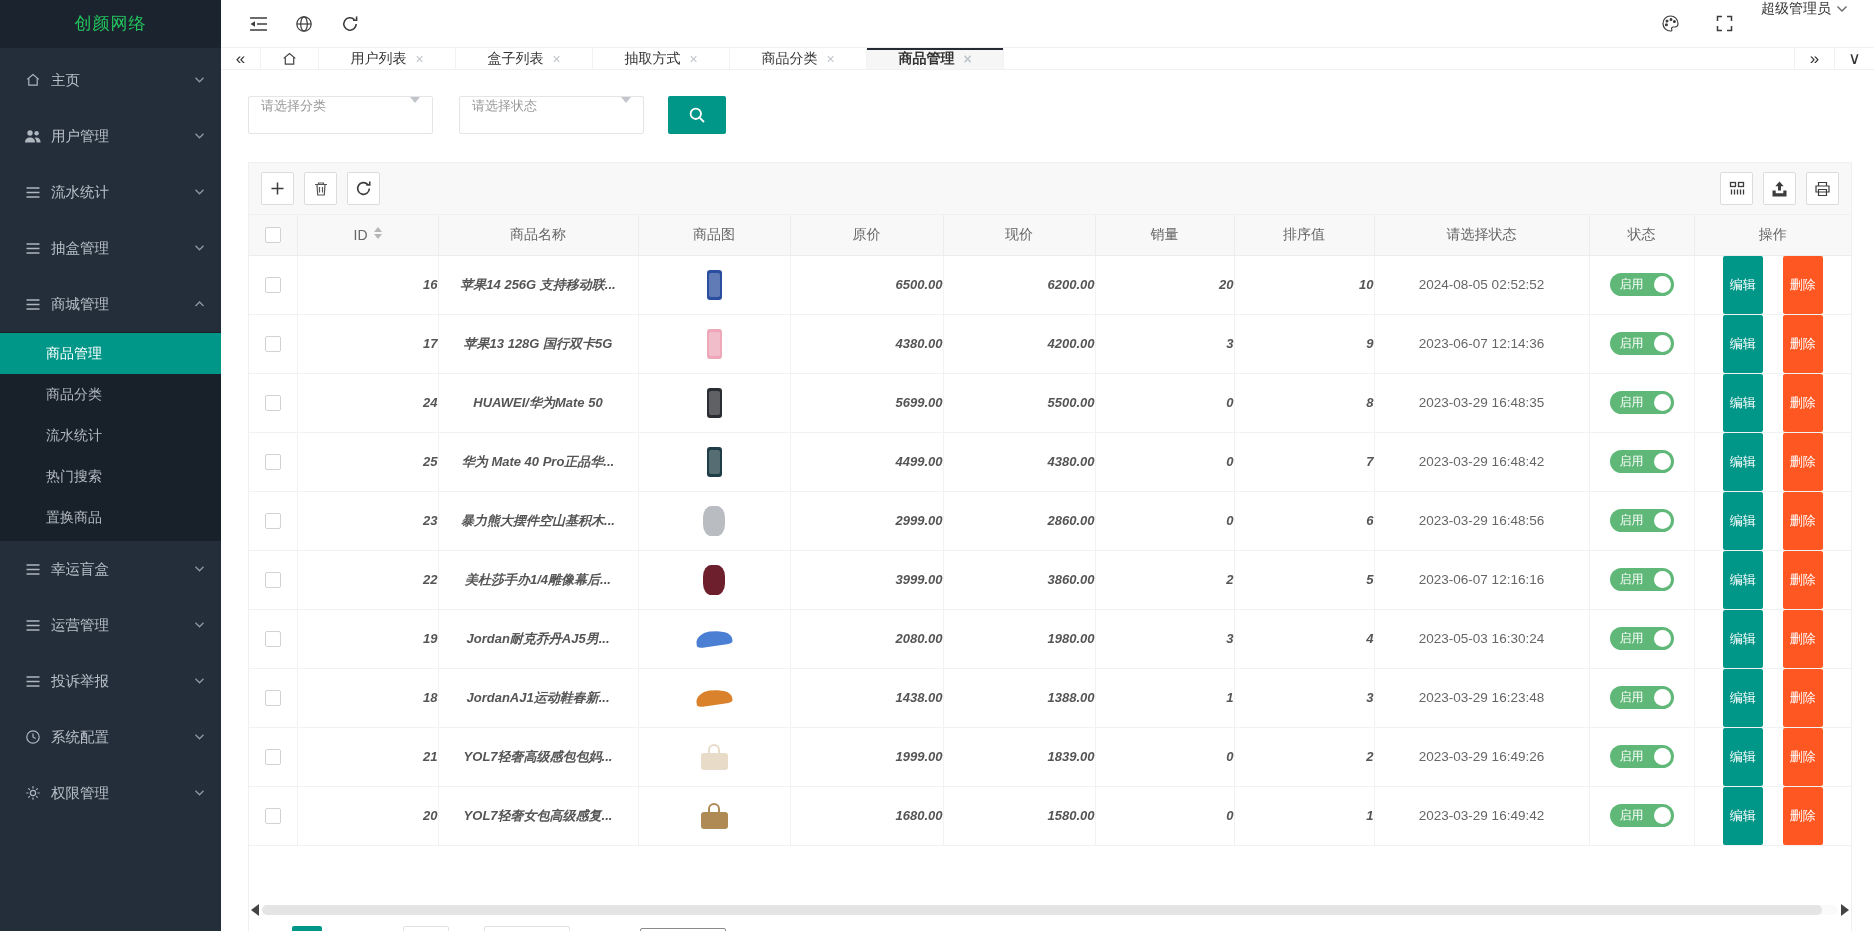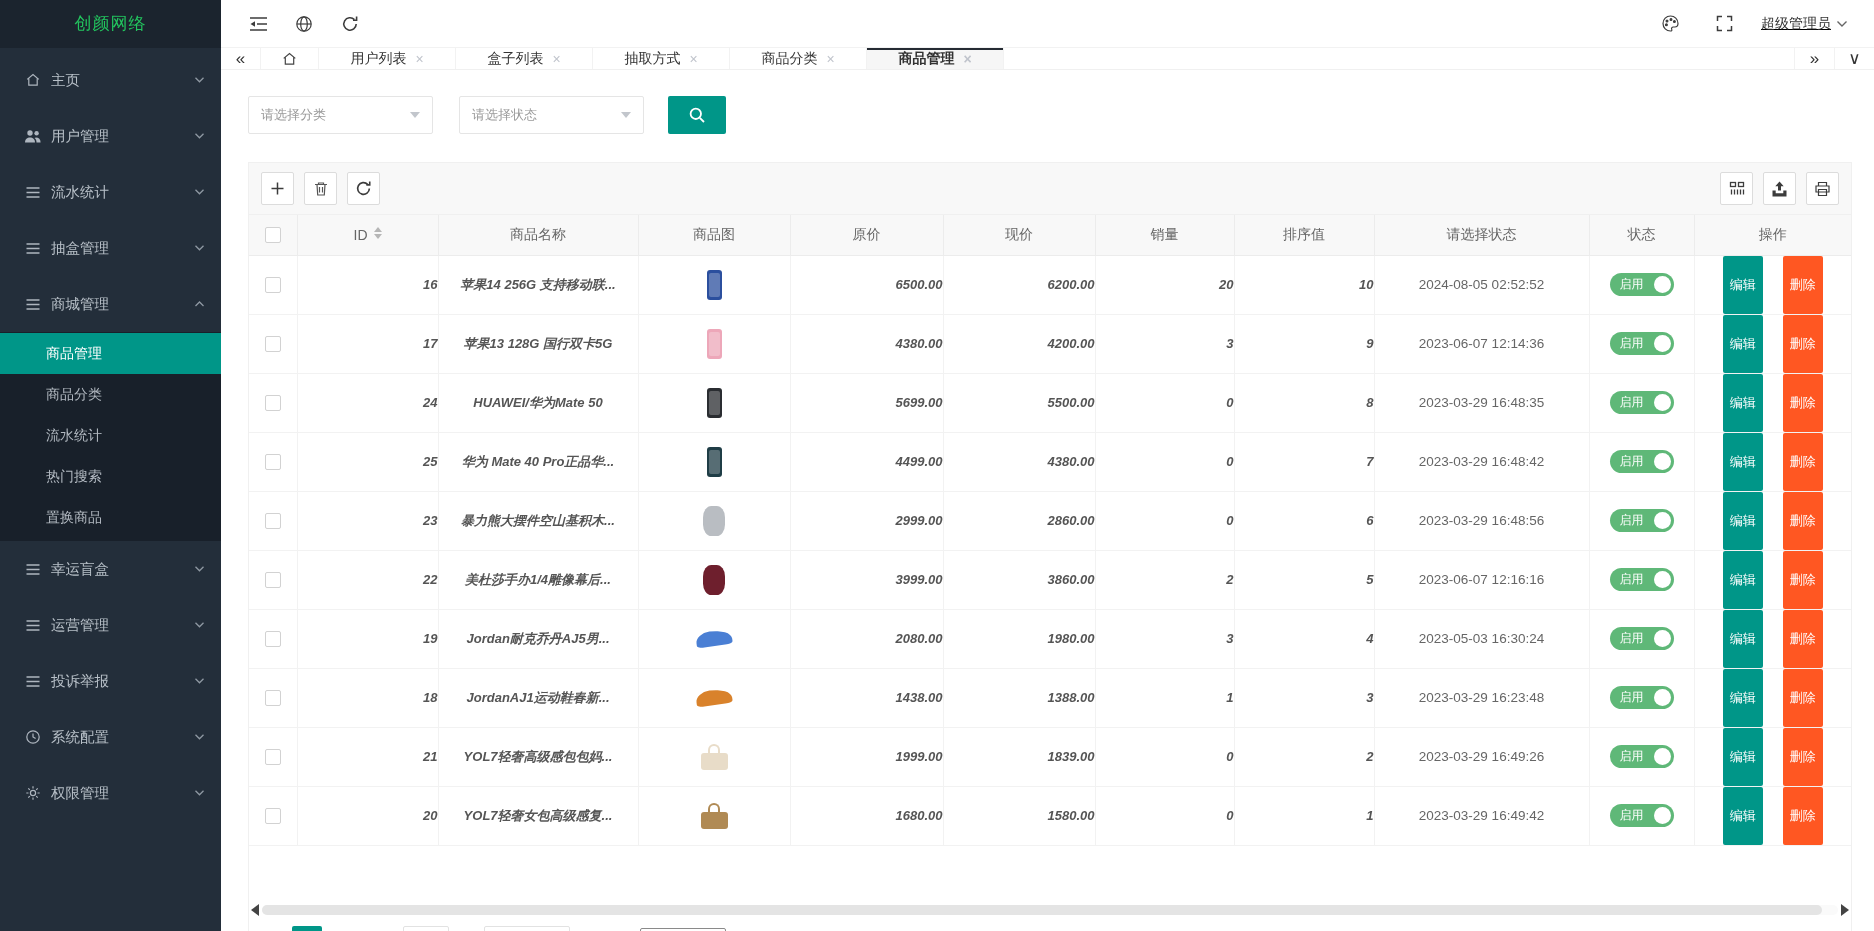--- a/index.html
+++ b/index.html
@@ -15,41 +15,41 @@
   .mi-icon { width:19px; height:18px; margin-right:9px; display:flex; align-items:center; justify-content:center; color:#aeb6bf; }
   .mi-chev { margin-left:auto; color:#8f99a3; display:flex; }
   .submenu { background:#18202a; padding:1px 0 3px 0; }
   .submenu-item { height:41px; line-height:41px; padding-left:46px; font-size:14px; color:#b3bac2; cursor:pointer; }
   .submenu-item.active { background:#009688; color:#fff; }
 
   
   .main { flex:1; display:flex; flex-direction:column; min-width:0; }
   .topbar { height:48px; display:flex; align-items:center; border-bottom:1px solid #f2f2f2; padding:0 20px 0 14px; background:#fff; }
   .tb-icon { width:46px; height:48px; display:flex; align-items:center; justify-content:center; cursor:pointer; color:#3c3c3c; }
-  .topbar-right { margin-left:auto; display:flex; align-items:center; gap:8px;text-decoration:underline; }
+  .topbar-right { margin-left:auto; display:flex; align-items:flex-start; gap:8px; }
   .user-box { display:flex; align-items:center; gap:5px; font-size:14px; color:#333; cursor:pointer; padding:0 6px; }
   .user-box .uchev { color:#666; display:flex; }
 
   .tabbar { height:46px; display:flex; align-items:stretch; border-bottom:1px solid #f0f0f0; background:#fff; }
   .tabnav { width:40px; display:flex; align-items:center; justify-content:center; font-size:17px; color:#333;
             border-right:1px solid #f2f2f2; cursor:pointer; }
   .tabnav.rt { border-right:none; border-left:1px solid #f2f2f2; }
   .tab-home { width:58px; display:flex; align-items:center; justify-content:center; border-right:1px solid #f2f2f2; cursor:pointer; color:#444; }
   .tabs { display:flex; }
   .tab { width:137px; display:flex; align-items:center; justify-content:center; gap:9px; font-size:14px; color:#333;
          border-right:1px solid #f2f2f2; cursor:pointer; position:relative; background:#fff; }
   .tab .x { color:#c0c4cc; font-size:14px; }
   .tab.active { background:#f6f6f6; font-weight:bold; box-shadow:inset 0 2px 0 #252b33; }
   .tabbar-right { margin-left:auto; display:flex; }
 
   .content { flex:1; background:#fff; padding:0 22px 0 27px; min-width:0; }
 
   .filter-row { margin-top:26px; display:flex; align-items:center; }
   .select { width:185px; height:38px; border:1px solid #e5e5e5; border-radius:2px; background:#fff; display:flex;
-            align-items:center; padding:0 12px; font-size:13px; color:#999; cursor:pointer; }
+            align-items:flex-start; padding:0 12px; font-size:13px; color:#999; cursor:pointer; }
   .select + .select { margin-left:26px; }
   .sel-caret { margin-left:auto; width:0; height:0; border-left:5px solid transparent; border-right:5px solid transparent;
                border-top:6px solid #c2c6cc; }
   .search-btn { width:58px; height:38px; margin-left:24px; background:#009688; border:none; border-radius:2px;
                 display:flex; align-items:center; justify-content:center; cursor:pointer; }
 
   .card { margin-top:28px; border:1px solid #f0f0f0; background:#fff; }
   .toolbar { height:52px; background:#f8f8f8; border-bottom:1px solid #f0f0f0; display:flex; align-items:center; padding:0 12px; }
   .tool-btn { width:33px; height:33px; background:#fff; border:1px solid #dcdcdc; border-radius:2px; margin-right:10px;
               display:flex; align-items:center; justify-content:center; cursor:pointer; }

